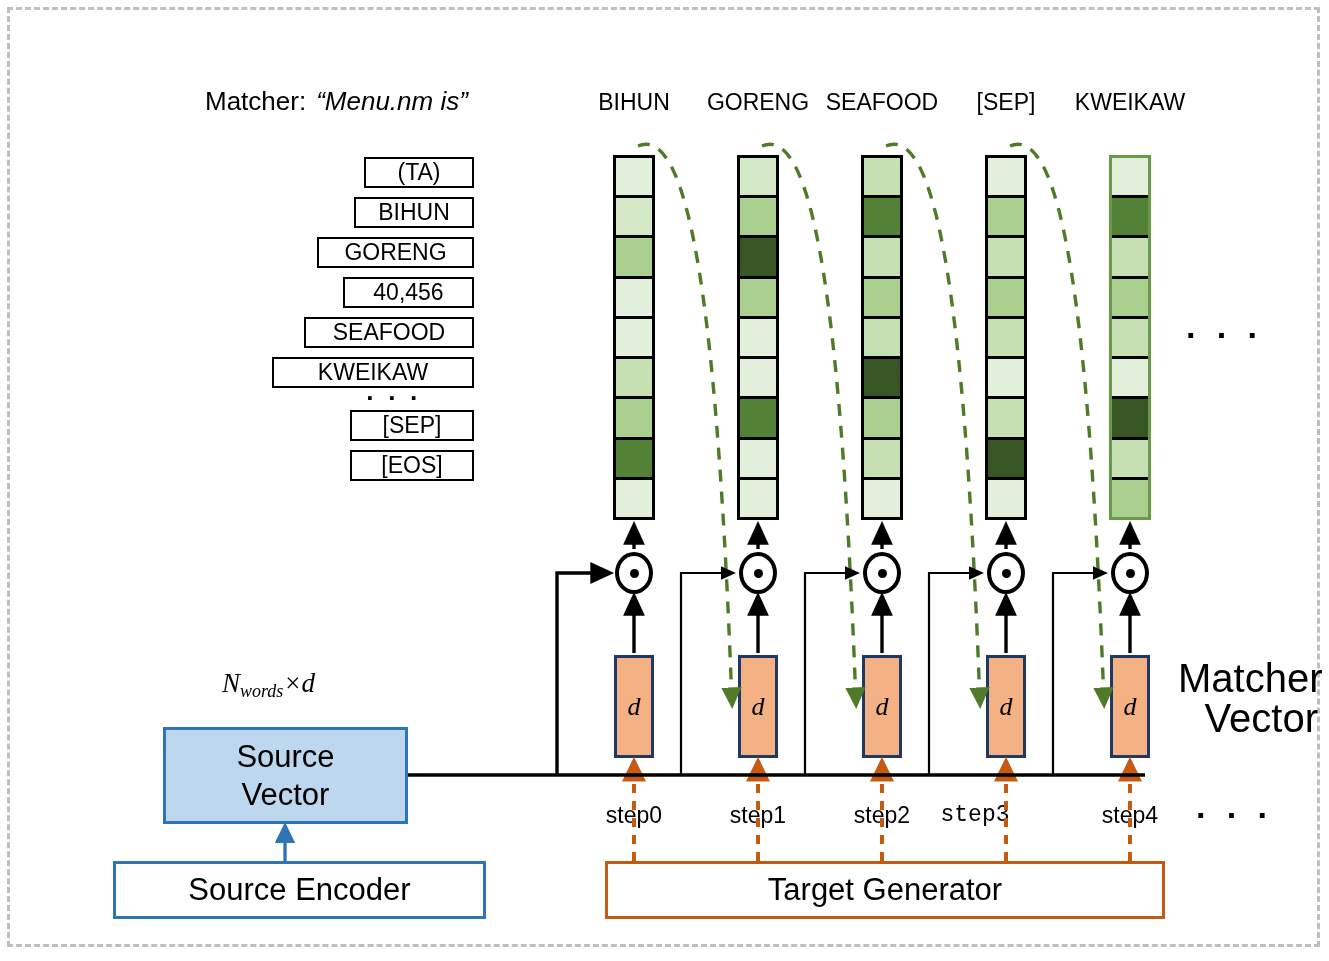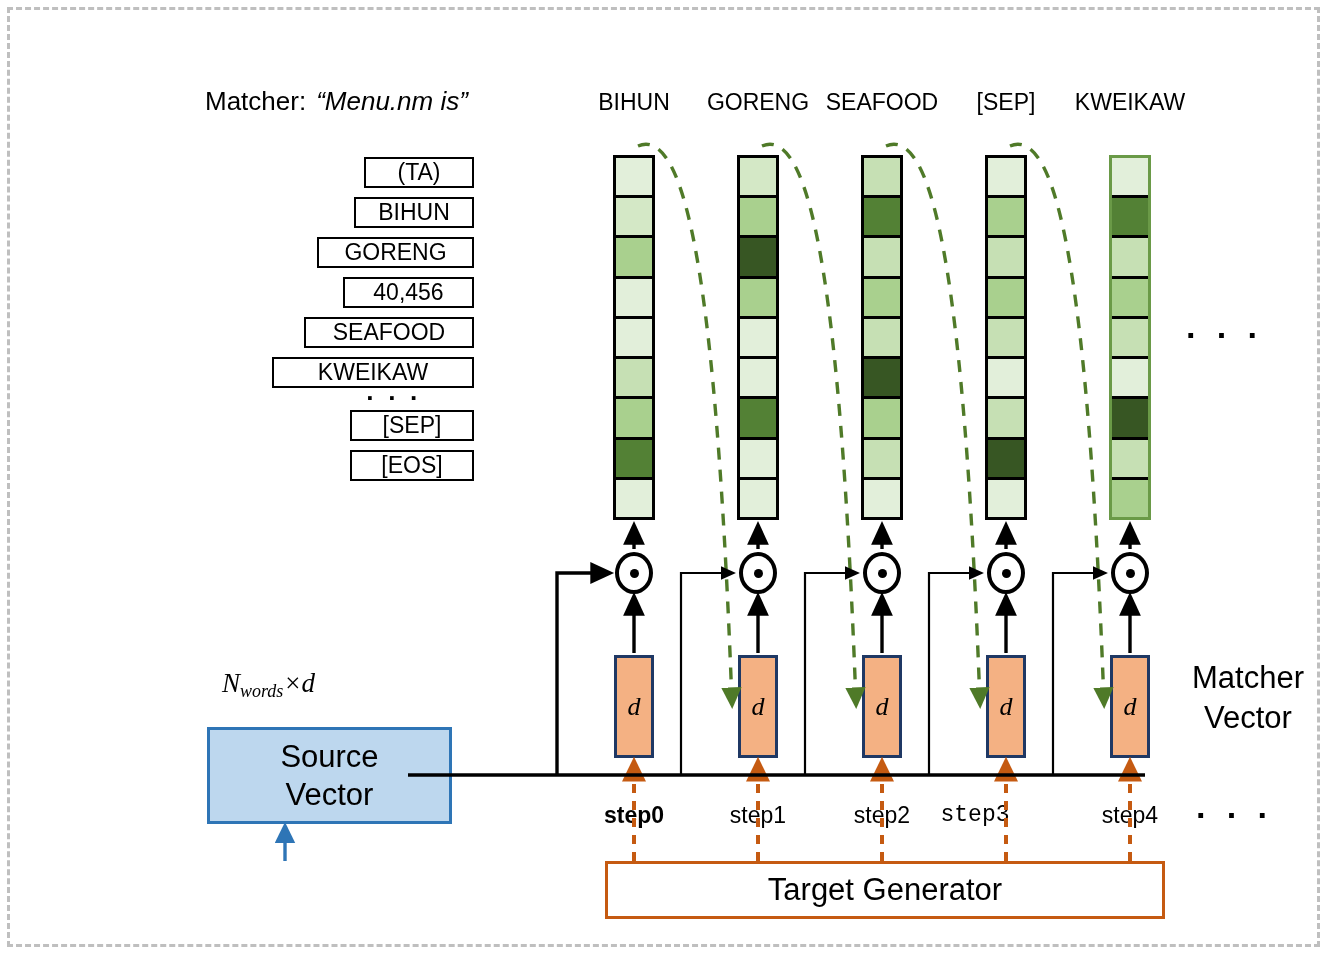--- a/index.html
+++ b/index.html
@@ -66,42 +66,42 @@
   .d-box span{font-style:italic;font-size:26px;font-family:"Liberation Serif",serif;}
 
   
   .step-label{font-size:23px;text-align:center;white-space:nowrap;top:802px;}
 
   
   #source-vector{
     left:163px;top:727px;width:245px;height:97px;
     background:#BDD7EE;border:3px solid #2E75B6;box-sizing:border-box;
     display:flex;align-items:center;justify-content:center;text-align:center;
-    font-size:31px;line-height:38px;margin-left:44px;
+    font-size:31px;line-height:38px;
   }
   #source-encoder{
     left:113px;top:861px;width:373px;height:58px;
     background:#fff;border:3px solid #2E75B6;box-sizing:border-box;
     display:flex;align-items:center;justify-content:center;
     font-size:31px;
   }
   #target-generator{
     left:605px;top:861px;width:560px;height:58px;
     background:#fff;border:3px solid #C55A11;box-sizing:border-box;
     display:flex;align-items:center;justify-content:center;
     font-size:31px;
   }
 
   #nwords{left:222px;top:668px;font-size:27px;font-family:"Liberation Serif",serif;white-space:nowrap;}
   #nwords i{font-style:italic;}
   #nwords .sb{font-size:18px;font-style:italic;vertical-align:-5px;}
 
   #matcher-vector{
     left:1178px;top:658px;width:140px;
-    font-size:31px;line-height:40px;text-align:center;
+    font-size:40px;line-height:40px;text-align:right;
   }
 
   .dots{font-size:34px;letter-spacing:5px;white-space:nowrap;font-weight:bold;}
 
   svg.overlay{position:absolute;left:0;top:0;width:1329px;height:961px;pointer-events:none;}
 </style>
 </head>
 <body>
 
 <div id="stage">
@@ -137,21 +137,21 @@
         <div class="heat-cell" style="background: rgb(169, 208, 142);"></div>
         <div class="heat-cell" style="background: rgb(83, 129, 53);"></div>
         <div class="heat-cell" style="background: rgb(226, 239, 218);"></div>
       </div>
       <div class="abs op-circle" style="left: 615px; top: 552px;">
         <i></i>
       </div>
       <div class="abs d-box" style="left: 614px; top: 655px;">
         <span>d</span>
       </div>
-      <div class="abs step-label" style="left: 569px; width: 130px; font-weight: bold;">step0</div>
+      <div class="abs step-label" style="left: 569px; width: 130px;">step0</div>
       <div class="abs col-label" style="left: 677px; width: 162px;">GORENG</div>
       <div class="abs heat-col" style="left: 737px; top: 155px; height: 365px;">
         <div class="heat-cell" style="background: rgb(212, 232, 198);"></div>
         <div class="heat-cell" style="background: rgb(169, 208, 142);"></div>
         <div class="heat-cell" style="background: rgb(55, 86, 35);"></div>
         <div class="heat-cell" style="background: rgb(169, 208, 142);"></div>
         <div class="heat-cell" style="background: rgb(226, 239, 218);"></div>
         <div class="heat-cell" style="background: rgb(226, 239, 218);"></div>
         <div class="heat-cell" style="background: rgb(83, 129, 53);"></div>
         <div class="heat-cell" style="background: rgb(226, 239, 218);"></div>
@@ -230,20 +230,23 @@
     <i>N</i><span class="sb">words</span><i>×d</i>
   </div>
 
   <div id="source-vector" class="abs">
     <div>
       <div>Source</div>
       <div>Vector</div>
     </div>
   </div>
 
+  <div id="source-encoder" class="abs">
+    <span>Source Encoder</span>
+  </div>
 
   <div id="target-generator" class="abs">
     <span>Target Generator</span>
   </div>
 
   <div id="matcher-vector" class="abs">
     <div>Matcher</div>
     <div>Vector</div>
   </div>
 

